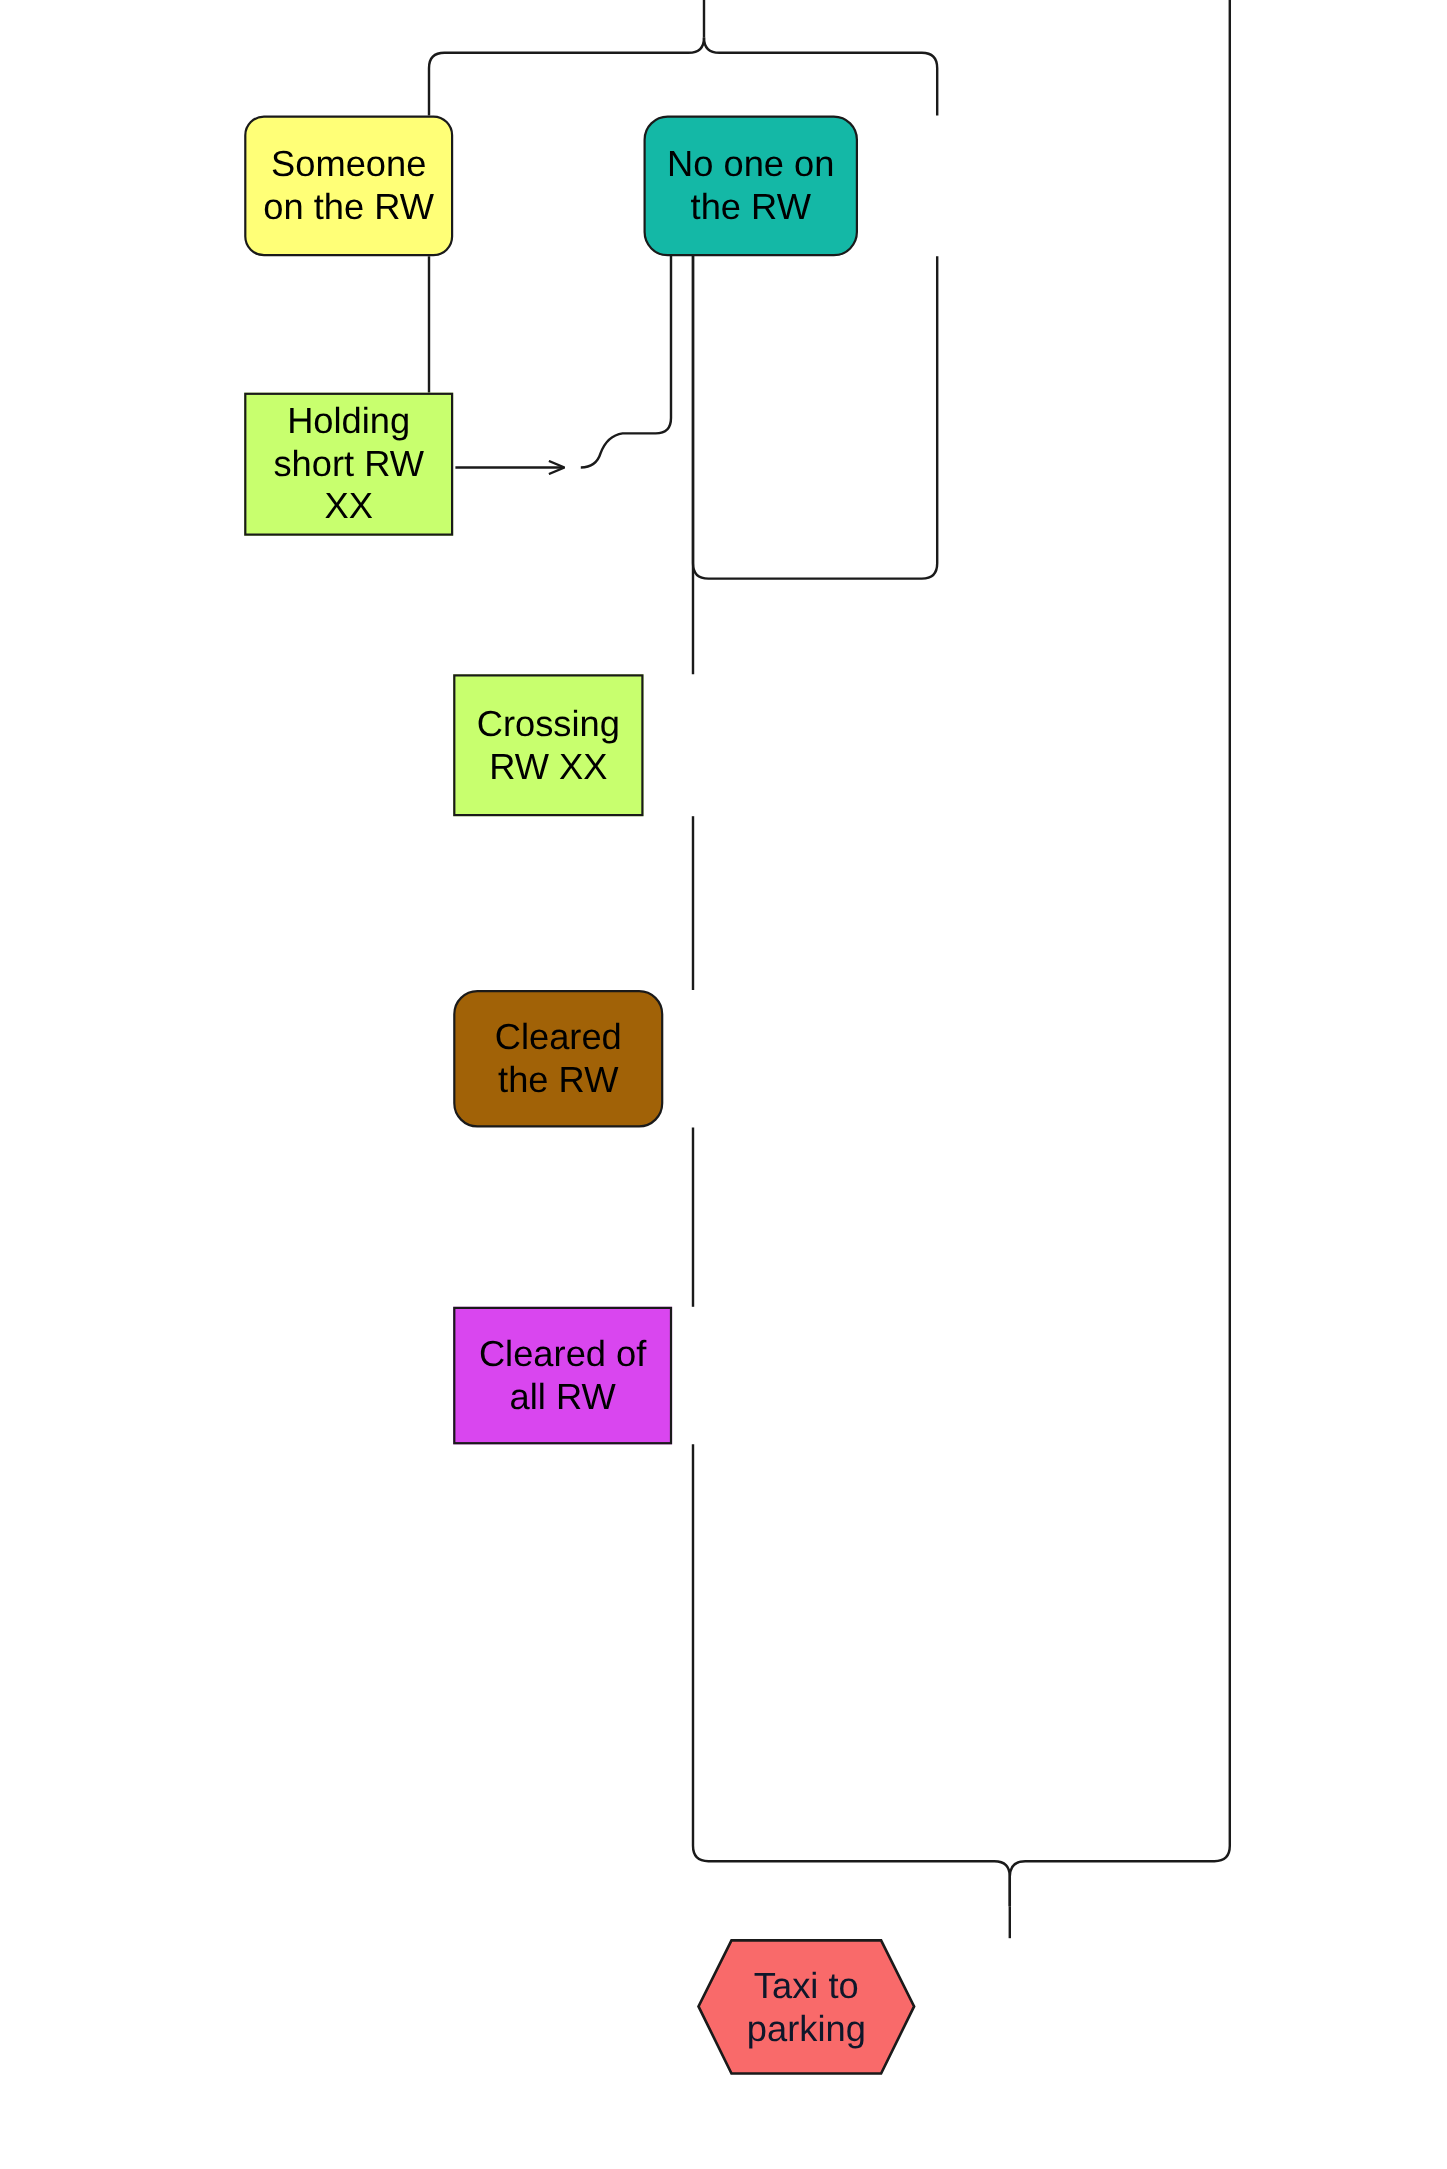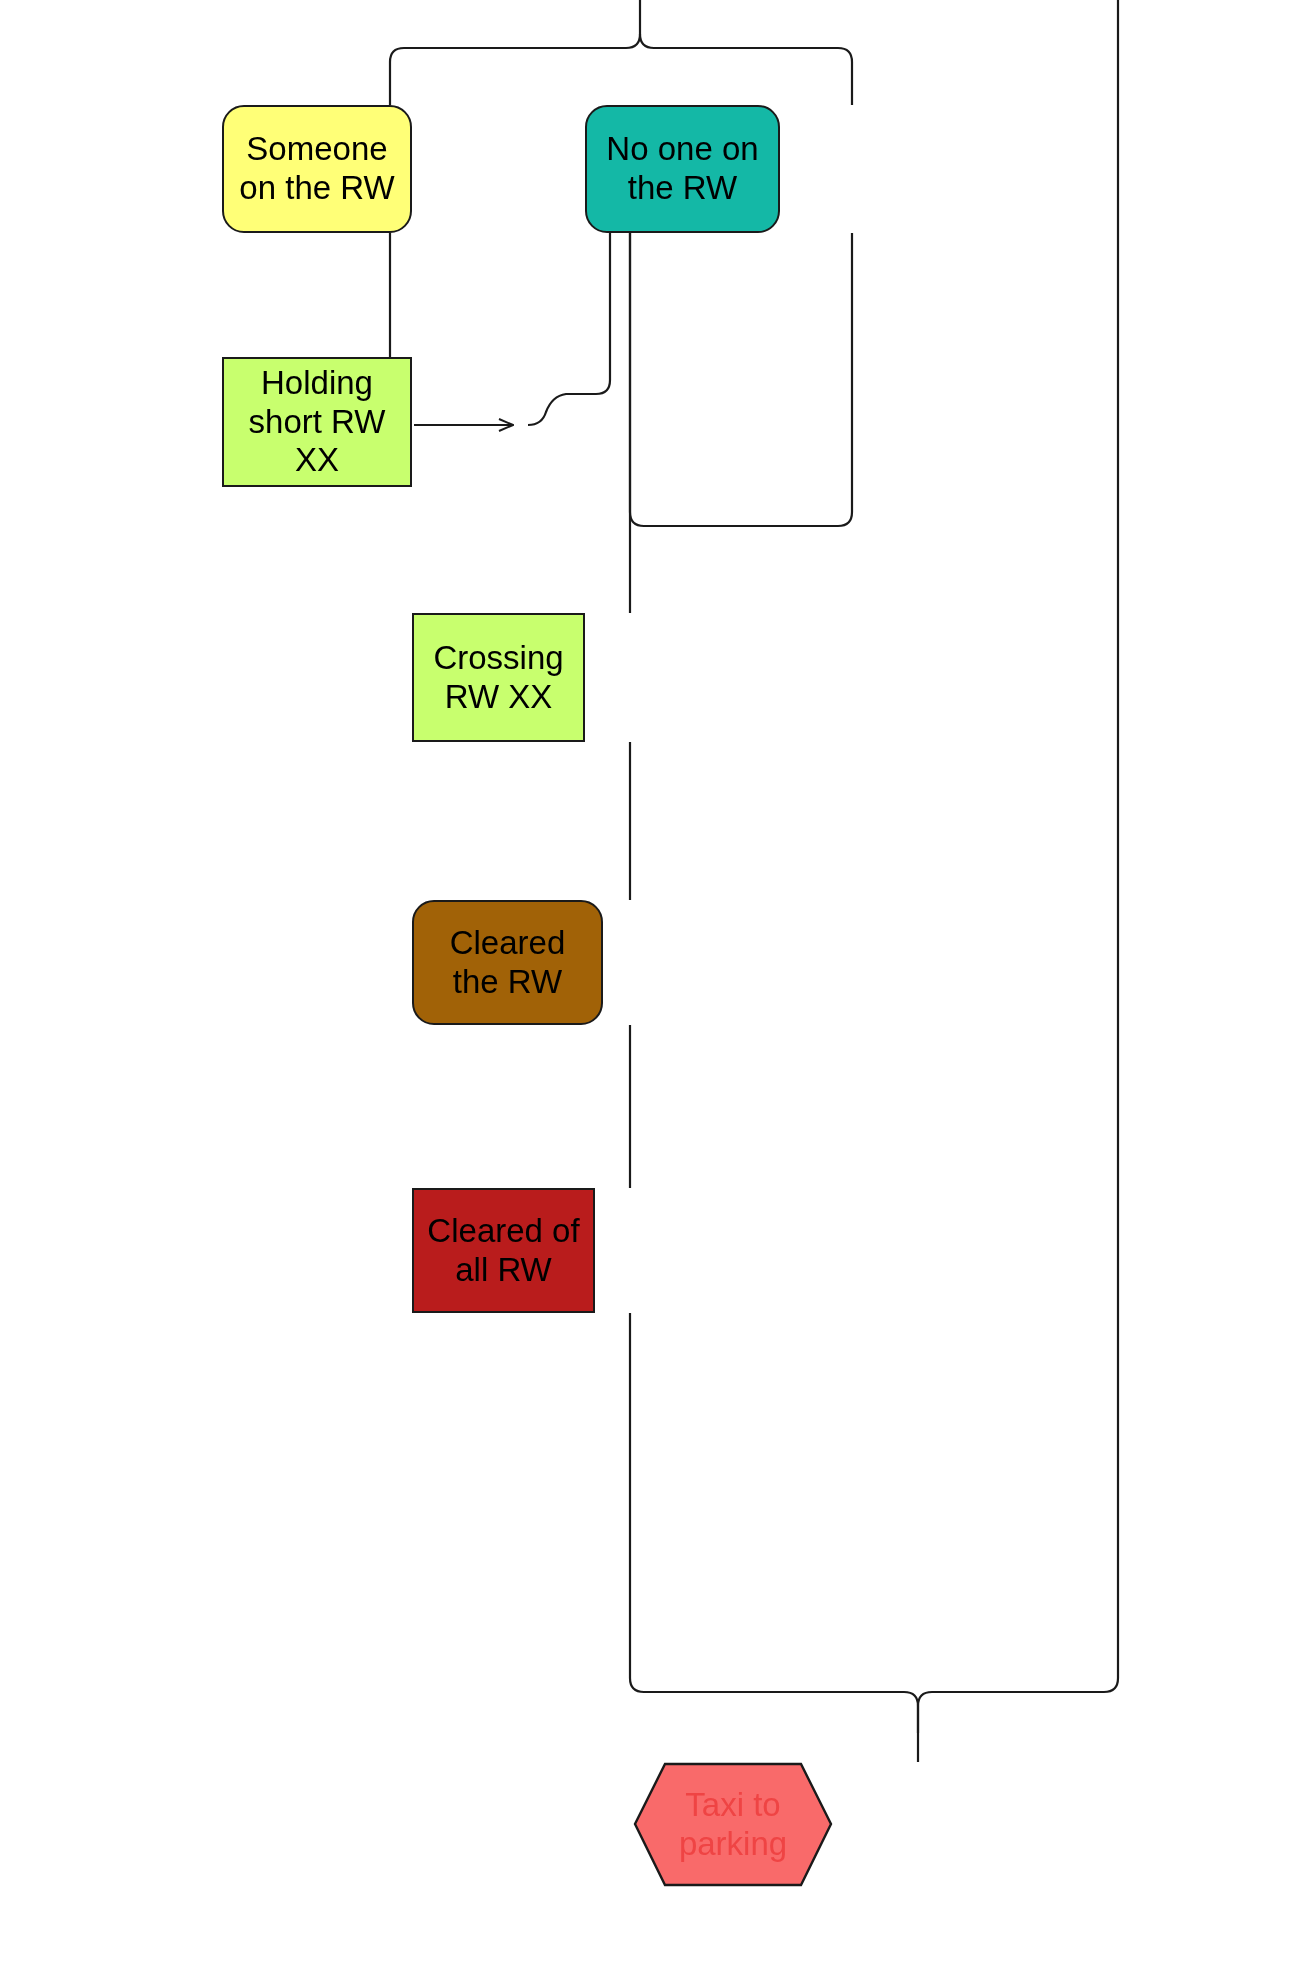--- a/index.html
+++ b/index.html
@@ -59,21 +59,21 @@
     left: 0;
     top: 0;
     width: 100%;
     height: 100%;
     display: flex;
     align-items: center;
     justify-content: center;
     text-align: center;
     font-size: 33px;
     line-height: 1.18;
-    color: #ef4444;
+    color: #0f172a;
     white-space: pre-line;
   }
 </style>
 </head>
 <body>
 
 <div id="canvas">
 
   <svg id="edges" viewBox="0 0 1315 1972" xmlns="http://www.w3.org/2000/svg">
     <defs>
@@ -109,37 +109,37 @@
                Q 918 1692 918 1706 L 918 1733"></path>
 
       <path d="M 1118 0 L 1118 1678 Q 1118 1692 1104 1692 L 932 1692
                Q 918 1692 918 1706 L 918 1733"></path>
 
       <path d="M 918 1733 L 918 1762"></path>
 
     </g>
   </svg>
 
-  <div class="node node-rounded" style="left:222px; top:105px; width:190px; height:128px; background:#FFFF77;">Someone
+  <div class="node node-rounded" style="left:222px; top:105px; width:190px; height:128px; background:#FFFF77;border-radius:18px;">Someone
 on the RW</div>
 
   <div class="node node-rounded" style="left:585px; top:105px; width:195px; height:128px; background:#14b8a6;">No one on
 the RW</div>
 
   <div class="node node-rect" style="left:222px; top:357px; width:190px; height:130px; background:#C8FF6E;">Holding
 short RW
 XX</div>
 
   <div class="node node-rect" style="left:412px; top:613px; width:173px; height:129px; background:#C8FF6E;">Crossing
 RW XX</div>
 
   <div class="node node-rounded" style="left:412px; top:900px; width:191px; height:125px; background:#a16207;">Cleared
 the RW</div>
 
-  <div class="node node-rect" style="left:412px; top:1188px; width:183px; height:125px; background:#b91c1c;">Cleared of
+  <div class="node node-rect" style="left:412px; top:1188px; width:199px; height:125px; background:#d946ef;">Cleared of
 all RW</div>
 
   <div class="hex-wrap" style="left:633px; top:1762px; width:200px; height:125px;">
     <svg width="200" height="125" viewBox="0 0 200 125" xmlns="http://www.w3.org/2000/svg">
       <polygon points="32,2 168,2 198,62 168,123 32,123 2,62" fill="#F96A6A" stroke="#1a1a1a" stroke-width="2.4" stroke-linejoin="miter"></polygon>
     </svg>
     <div class="hex-label">Taxi to
 parking</div>
   </div>
 

